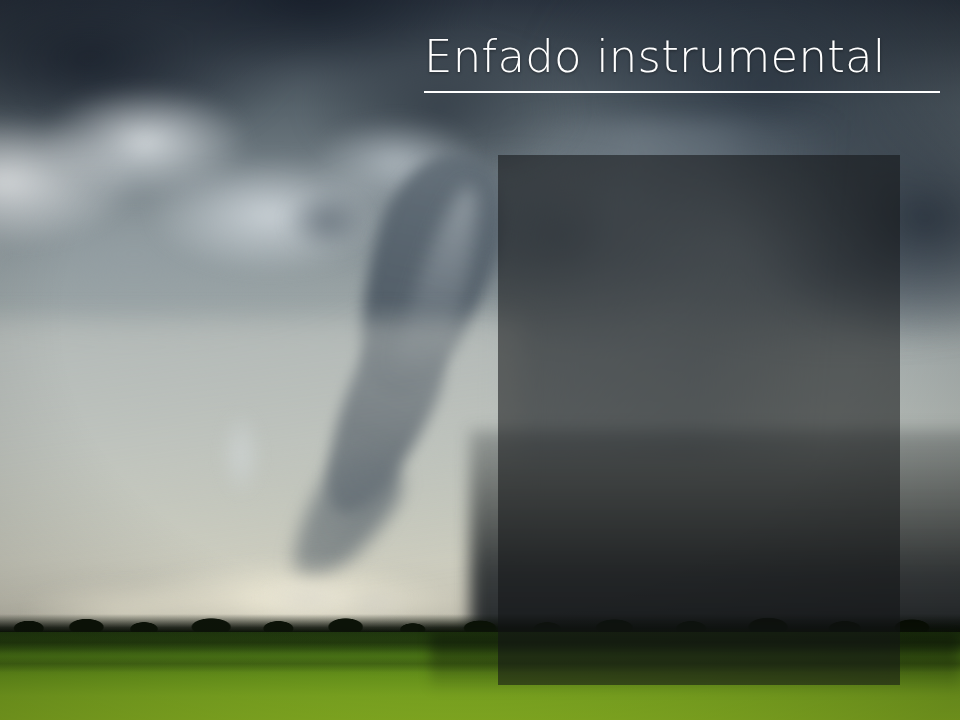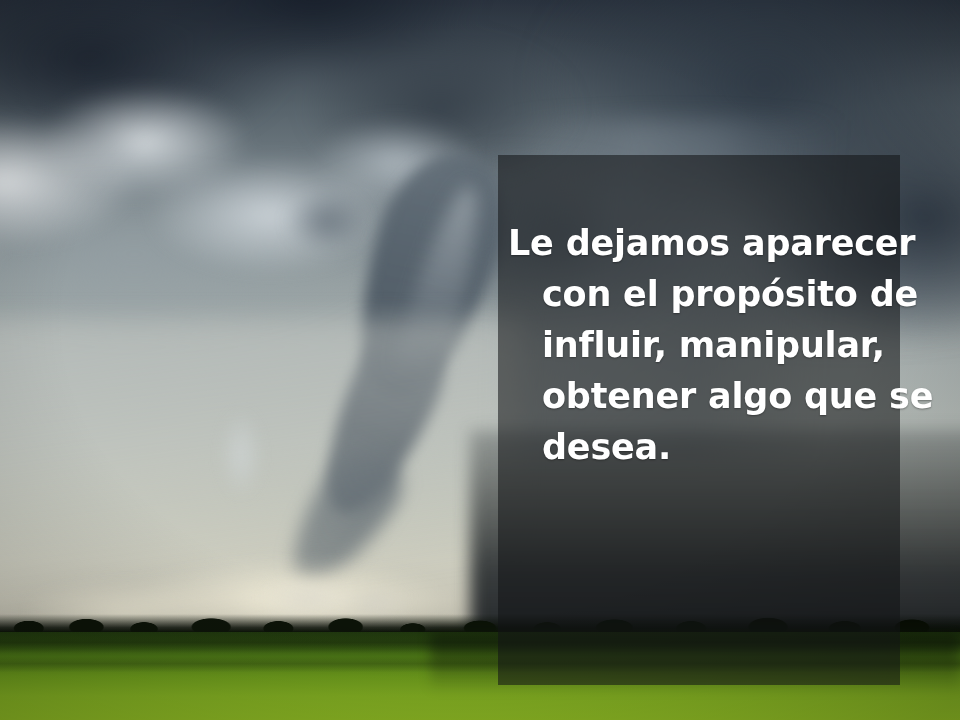--- a/index.html
+++ b/index.html
@@ -326,18 +326,18 @@
     <div class="right-shadow"></div>
 
     <div class="treeline"></div>
     <div class="field"></div>
     <div class="field-bands"></div>
     <div class="field-shadow"></div>
 
     <div class="vignette"></div>
   </div>
 
+  <div class="title">Enfado instrumental</div>
 
   <div class="text-panel"></div>
 
-  <div class="body-text">Le dejamos aparecer con el propósito de influir, manipular, obtener algo que se desea.</div>
 
 </div>
 
 </body></html>

